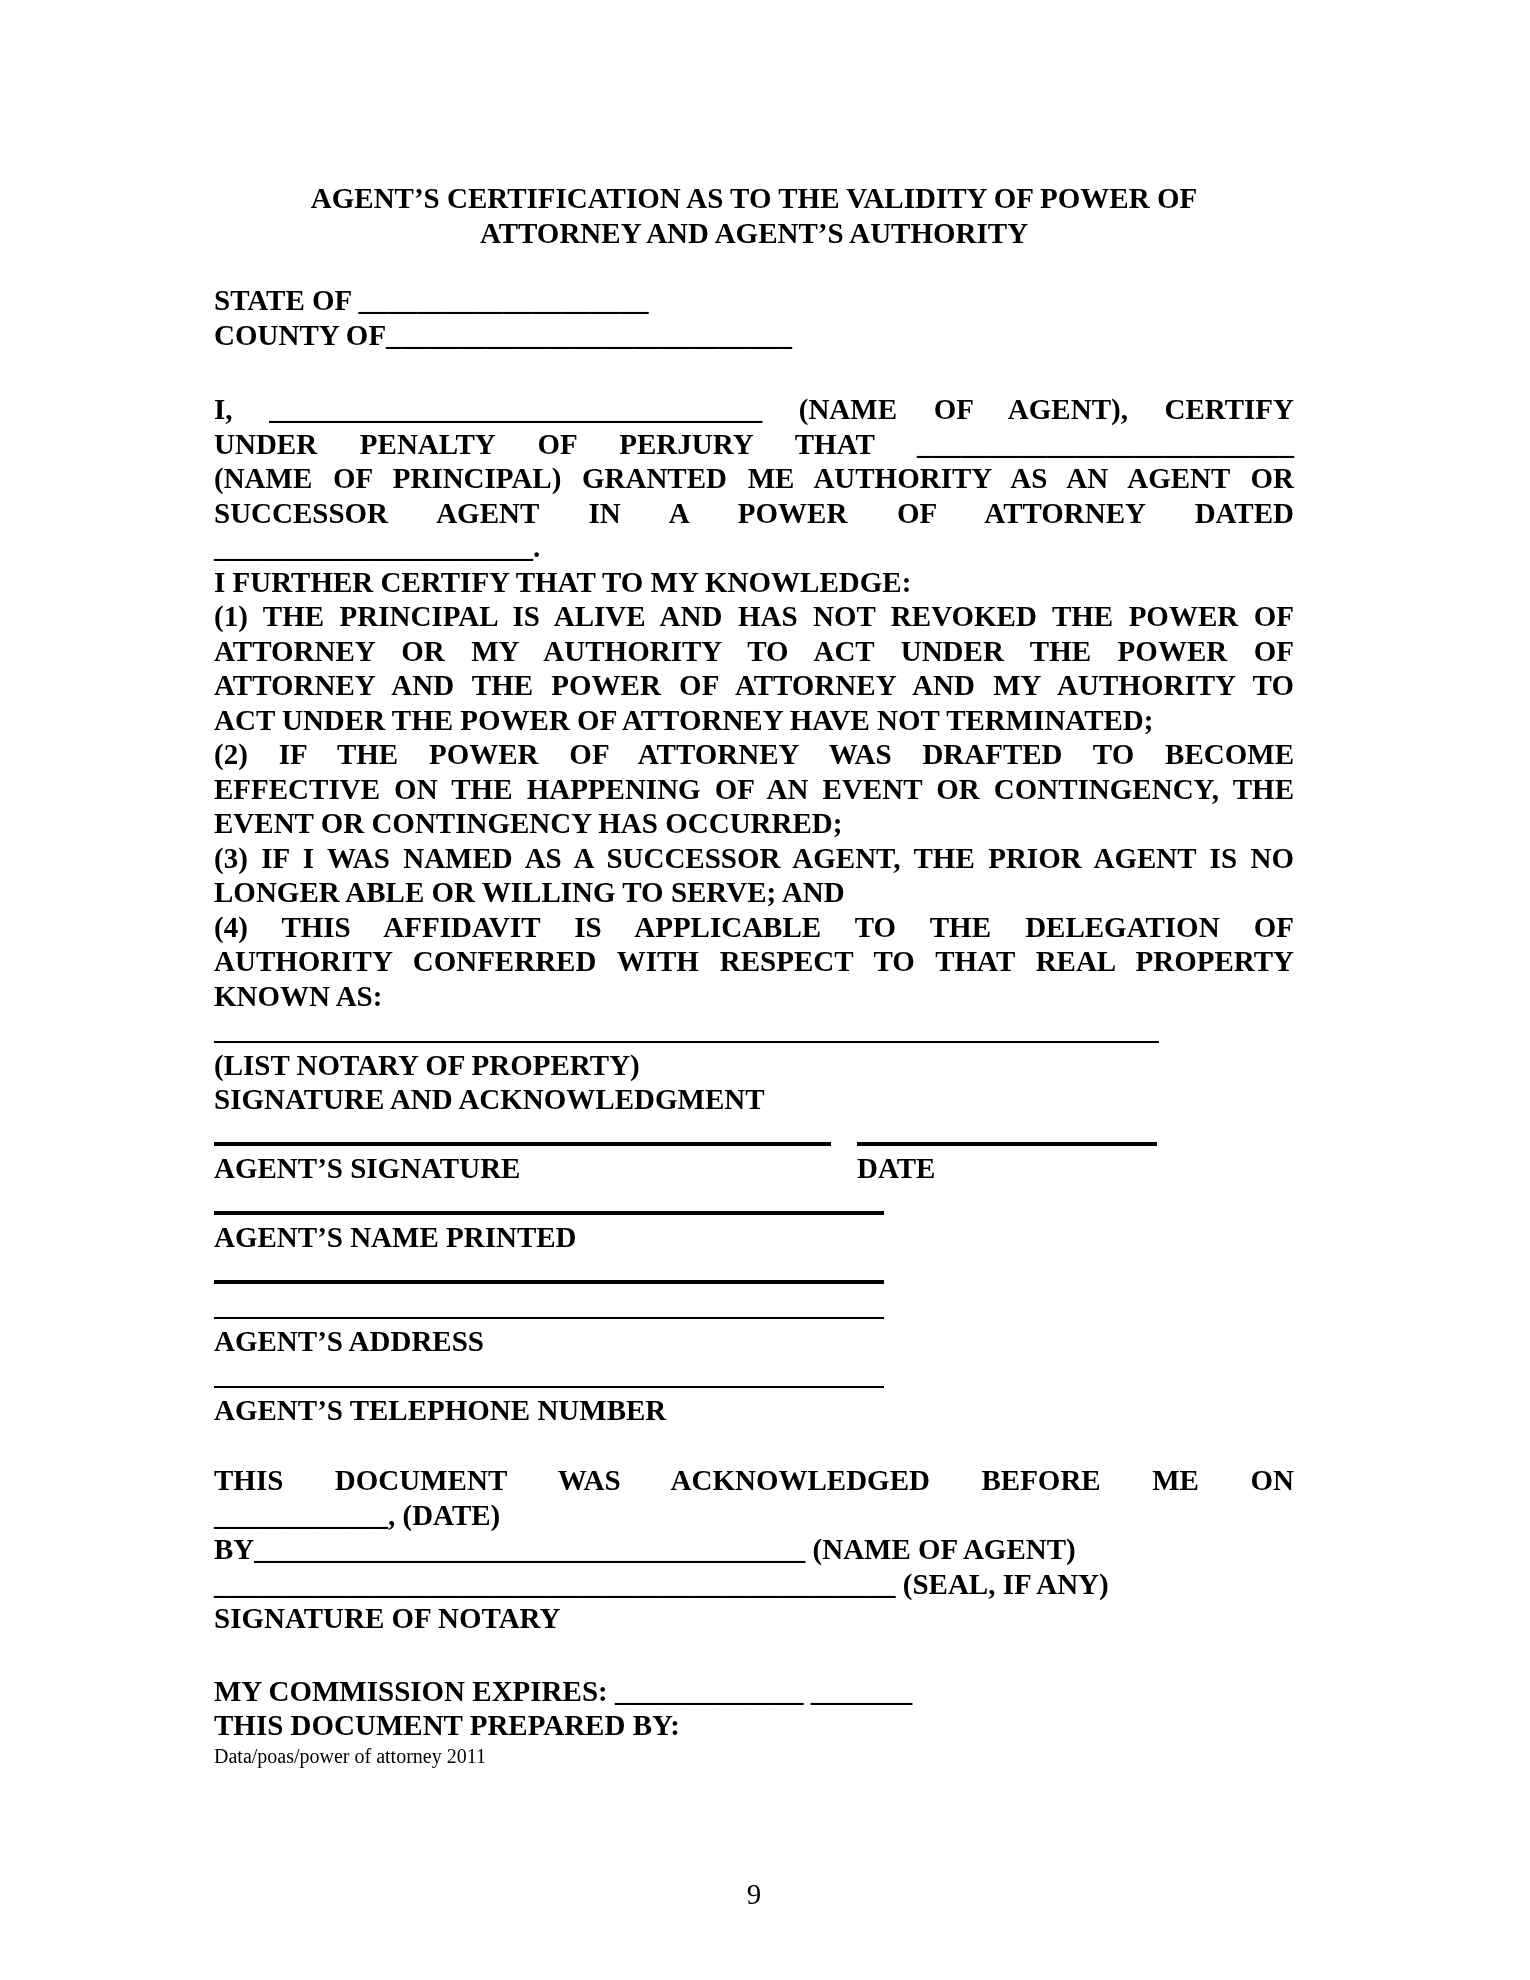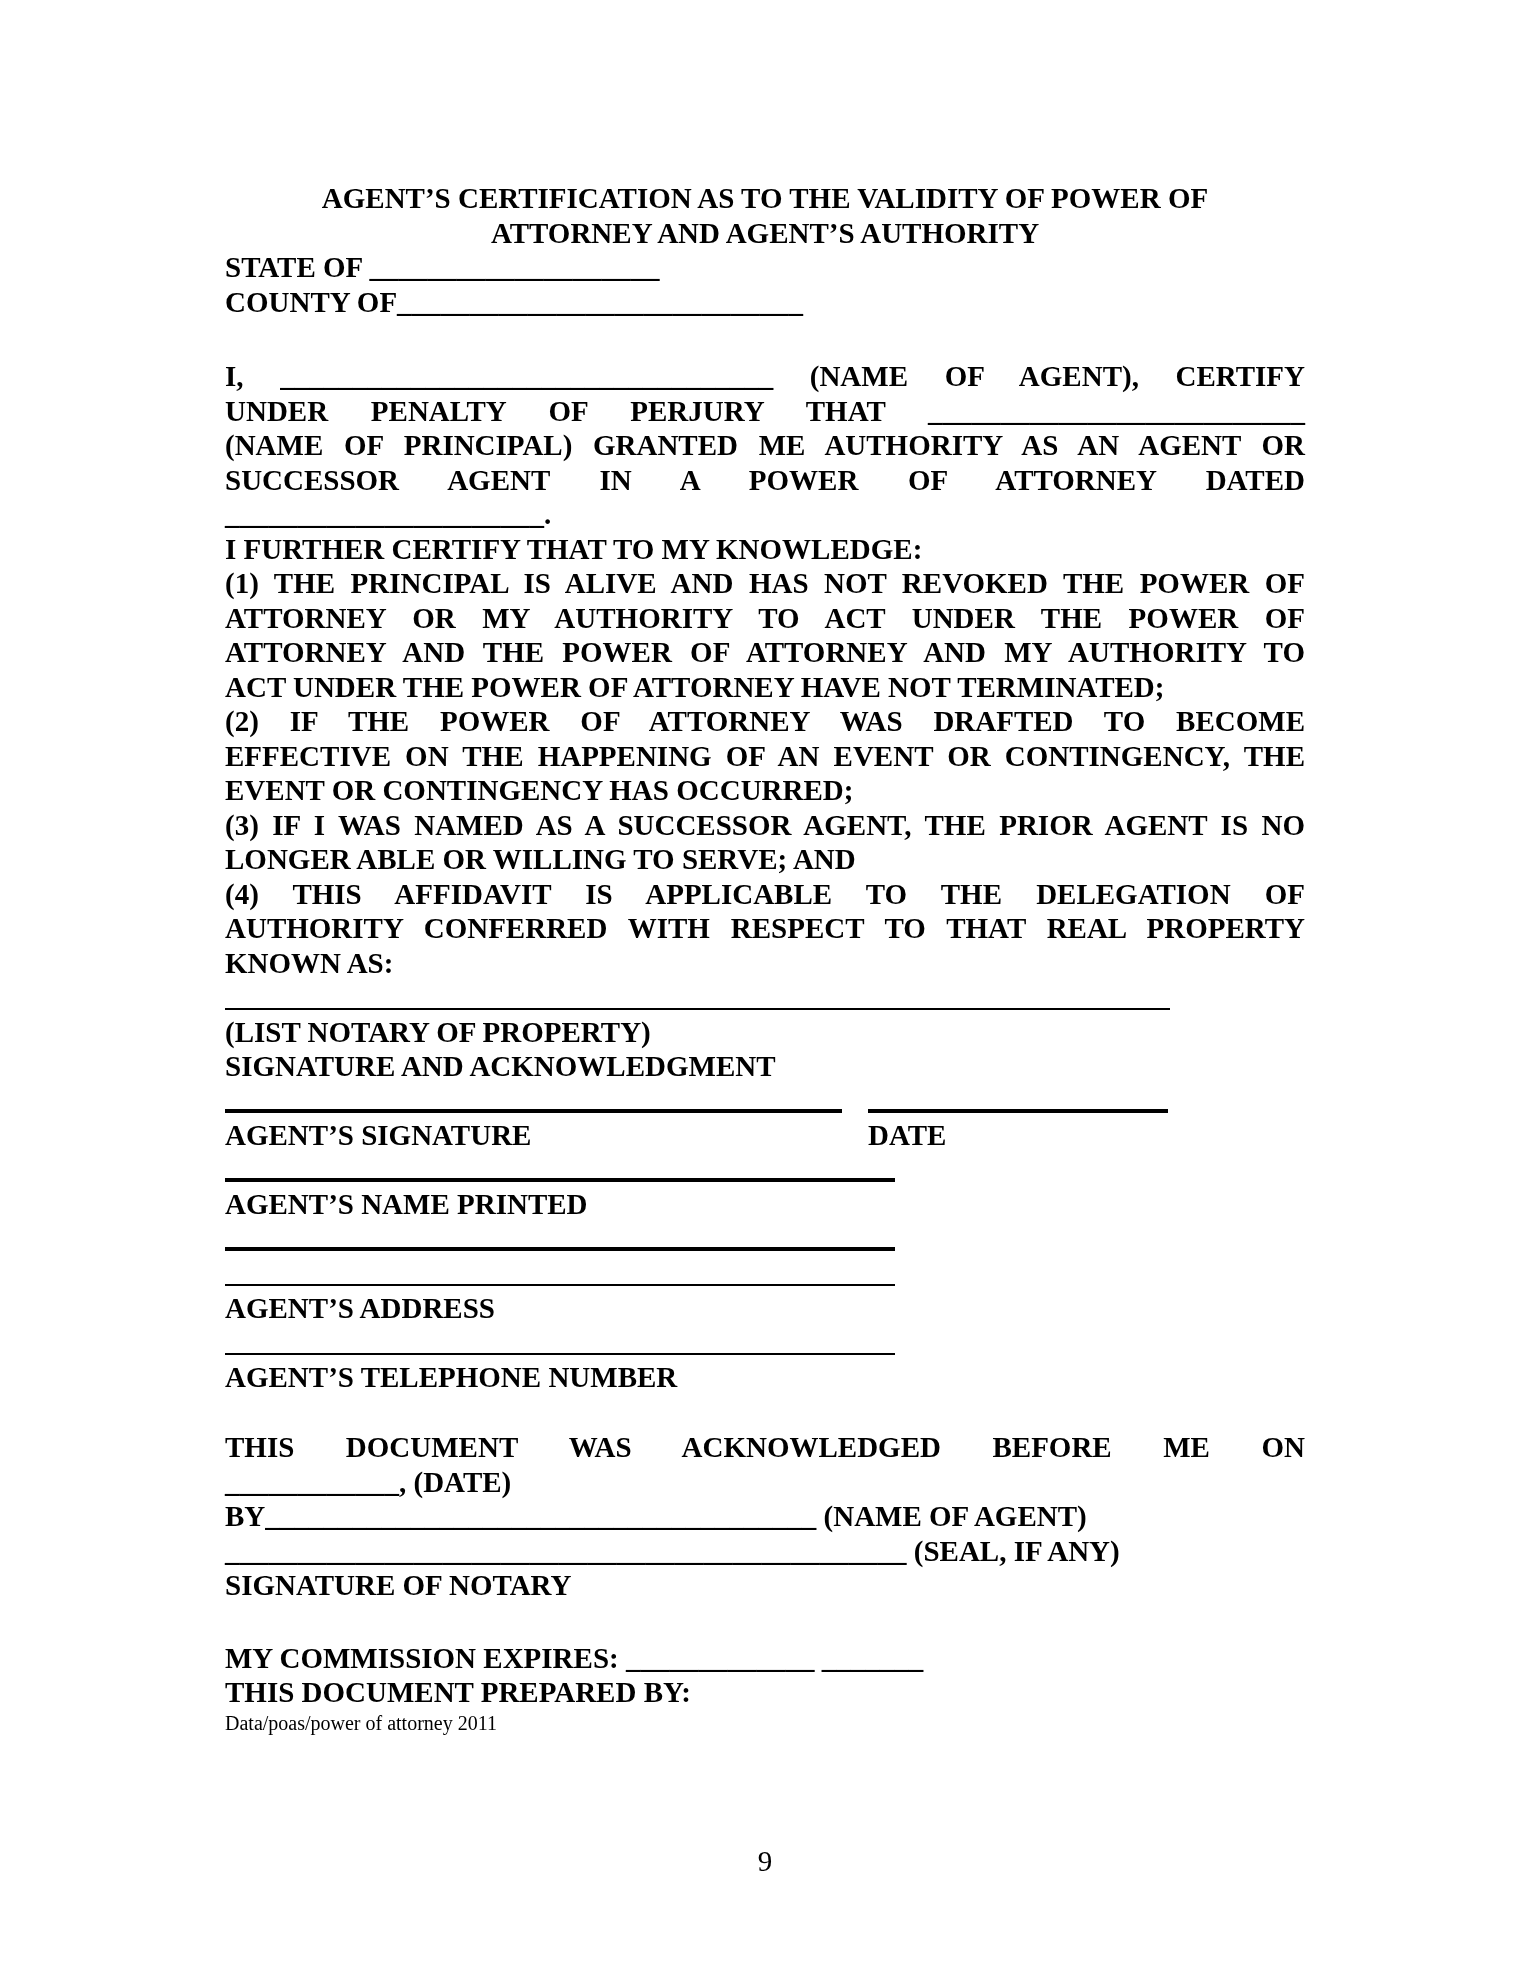--- a/index.html
+++ b/index.html
@@ -9,27 +9,27 @@
     background:#ffffff;
     overflow:hidden;
     color:#000;
     font-family:"Liberation Serif","DejaVu Serif",serif;
     font-weight:bold;
     font-size:29px;
     line-height:34.5px;
   }
   .doc{
     position:absolute;
-    left:225px;top:181px;
+    left:214px;top:181px;
     width:1080px;
   }
   .title{text-align:center;}
   .jl{text-align:justify;text-align-last:justify;}
   .ll{text-align:left;}
-  .mt-state{}
+  .mt-state{margin-top:33px;}
   .mt-cert{margin-top:40px;}
   .mt-notary{margin-top:36px;}
   .mt-comm{margin-top:38px;}
   .rulerow{position:relative;height:34.5px;}
   .bar{position:absolute;bottom:5px;height:0;border-bottom:2px solid #000;}
   .bar.thick{border-bottom-width:4px;}
   .sigrow{display:flex;}
   .sigcell{width:643px;}
   .footnote{
     font-weight:normal;

